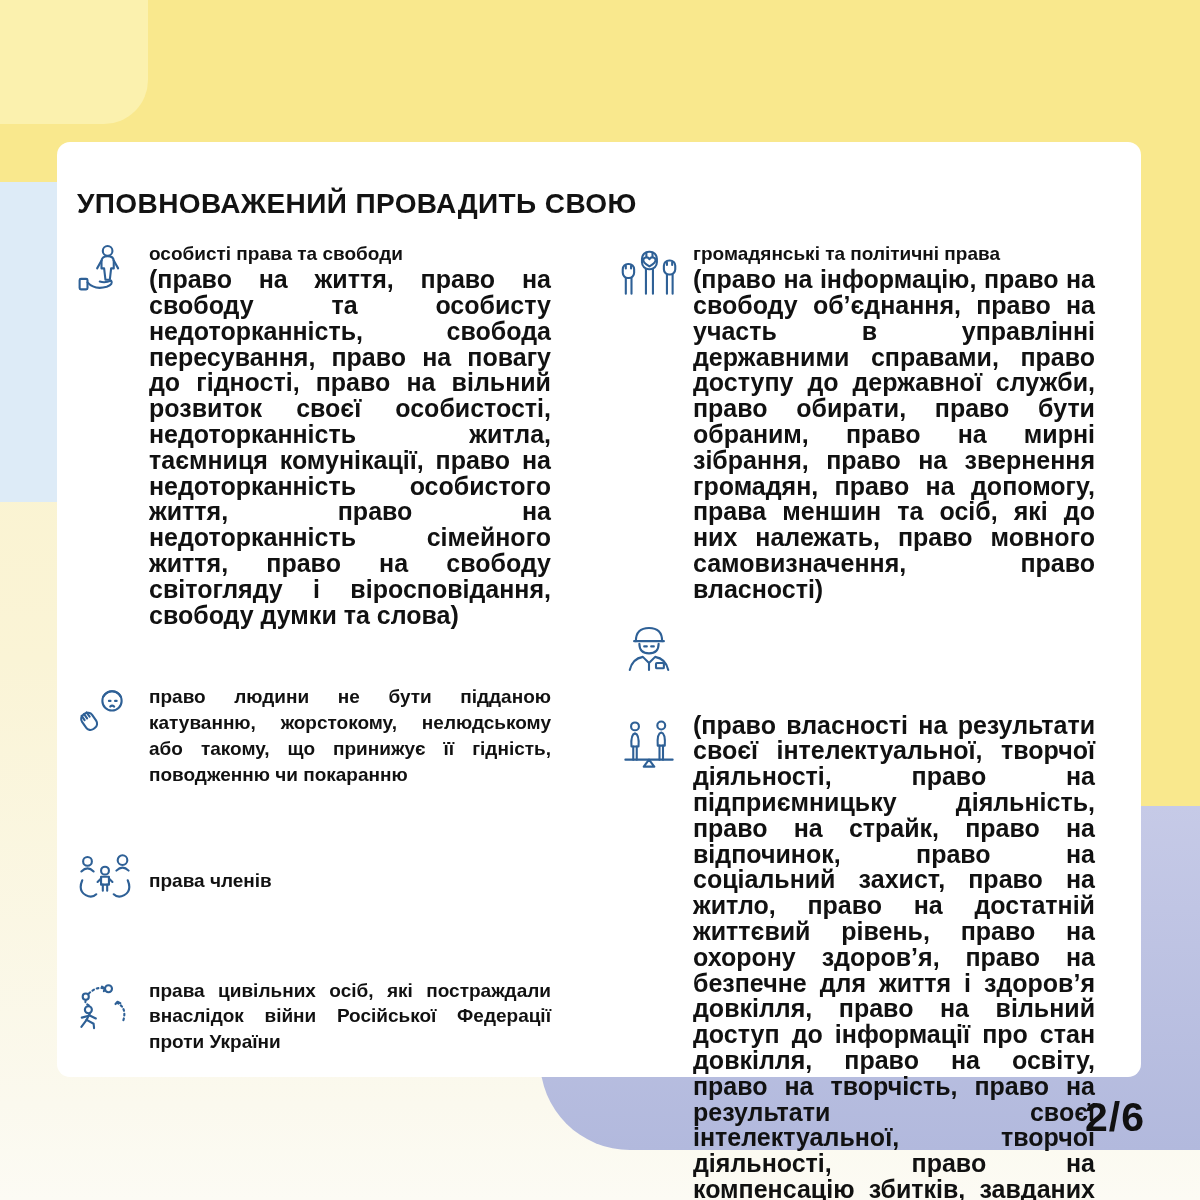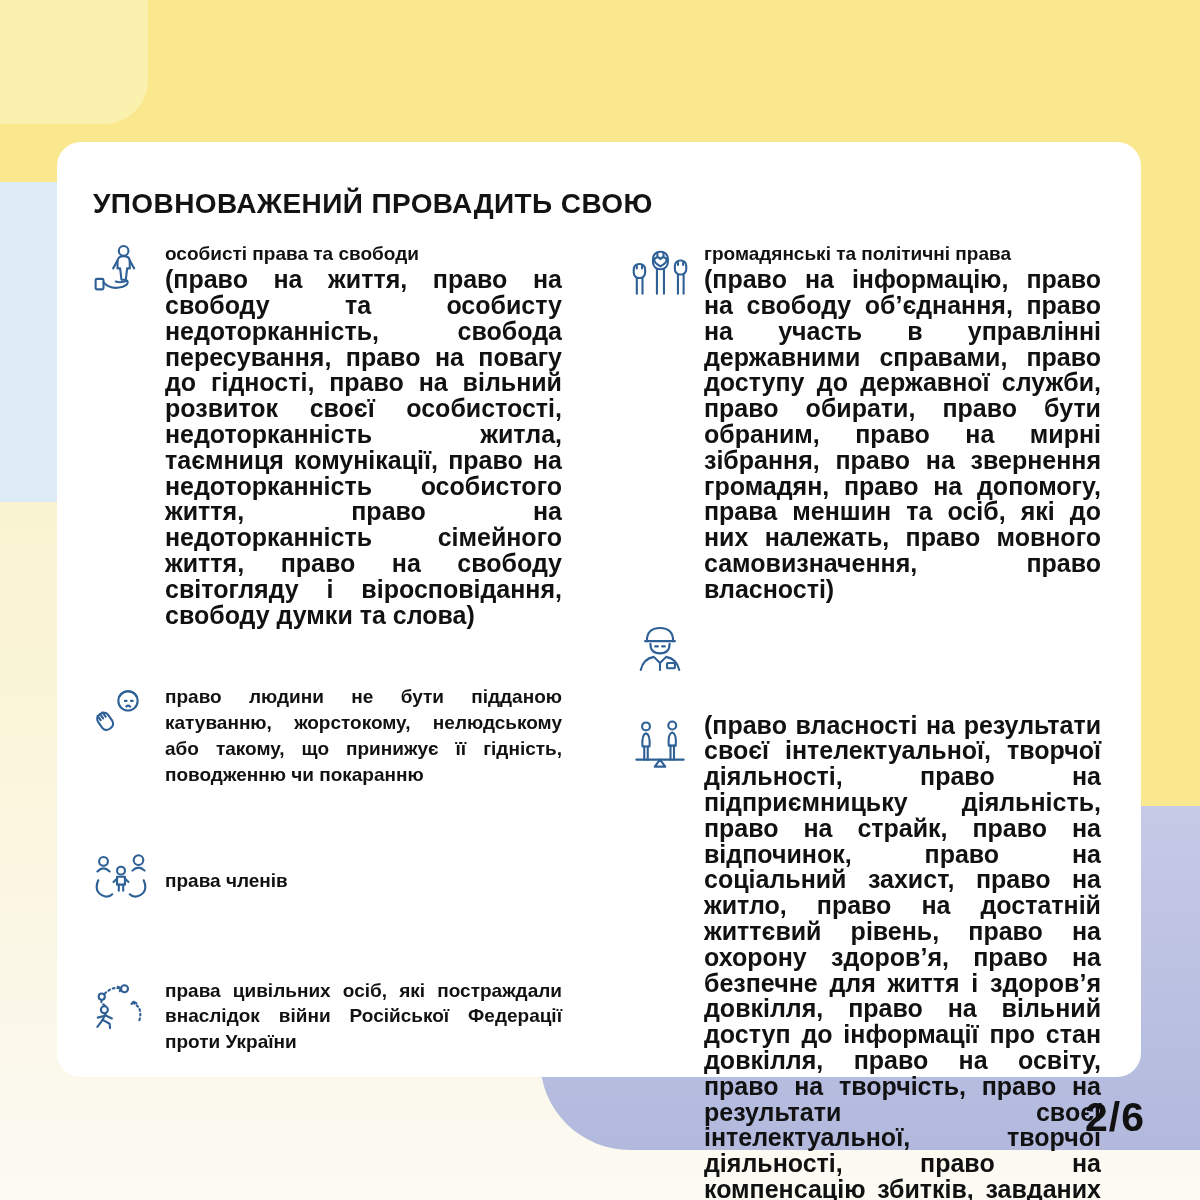--- a/index.html
+++ b/index.html
@@ -10,21 +10,21 @@
   
   .bg-yellow-top{position:absolute;left:0;top:0;width:1200px;height:182px;background:#F9E88D;}
   .bg-yellow-right{position:absolute;left:560px;top:0;width:640px;height:806px;background:#F9E88D;}
   .bg-corner-light{position:absolute;left:0;top:0;width:148px;height:124px;background:#FBF1AE;
                    border-bottom-right-radius:44px;}
   .bg-blue{position:absolute;left:0;top:182px;width:240px;height:320px;background:#DDEBF7;}
   .bg-lavender{position:absolute;left:540px;top:806px;width:700px;height:344px;
                background:linear-gradient(180deg,#C6CAE7,#B2B9DD);border-bottom-left-radius:90px;}
 
   .card{position:absolute;left:57px;top:142px;width:1084px;height:935px;background:#FFFFFF;
-        border-radius:24px;box-sizing:border-box;padding:40px 40px 0 36px;color:#111;}
+        border-radius:13px;box-sizing:border-box;padding:40px 40px 0 20px;color:#111;}
 
   .title{font-size:28px;font-weight:bold;line-height:1.55;letter-spacing:.4px;color:#131313;}
 
   .columns{display:flex;margin-top:16px;gap:14px;}
   .col{width:474px;}
   .col-left{margin-right:56px;}
 
   .item{display:flex;align-items:flex-start;}
   .item.center{align-items:center;}
   .icon{width:56px;flex:0 0 56px;margin-right:16px;margin-top:2px;}

